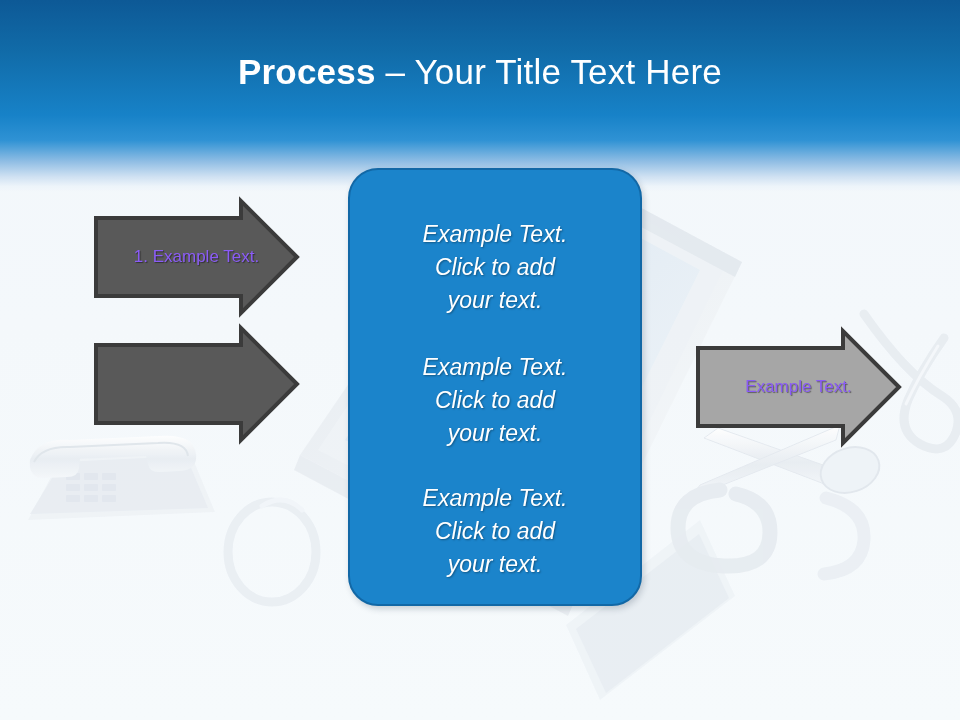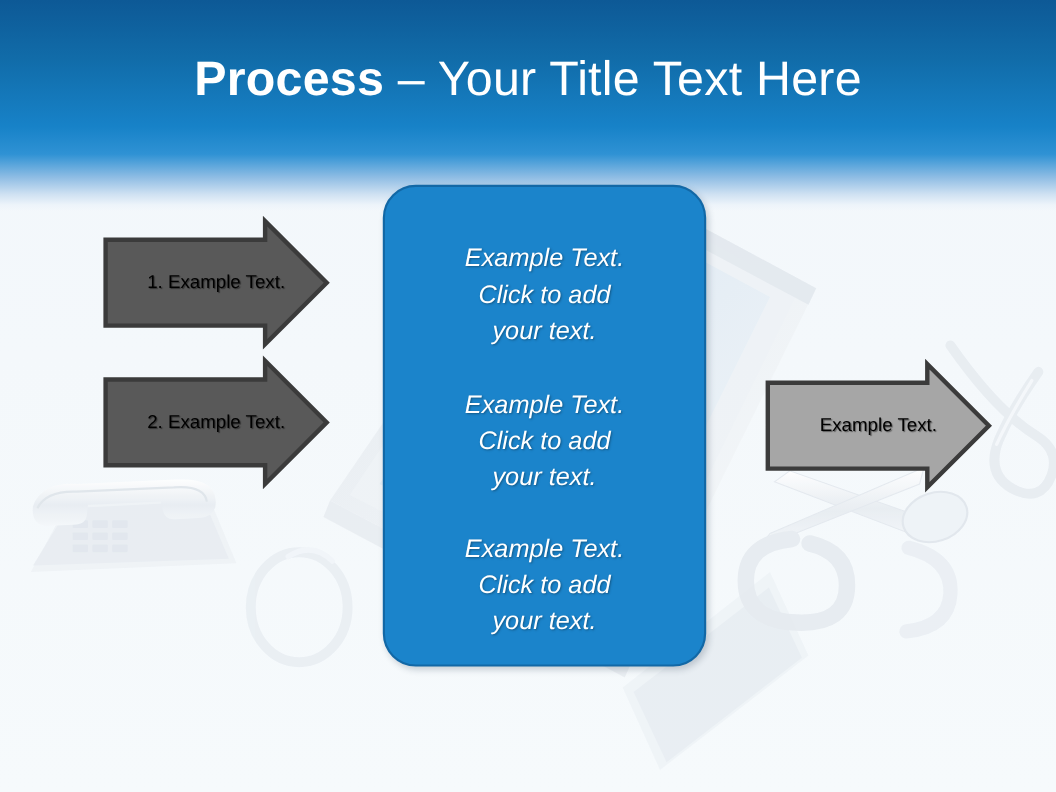--- a/index.html
+++ b/index.html
@@ -44,40 +44,40 @@
         rgba(244,248,251,0) 100%);
   }
 
   .slide-title {
     position: absolute;
     left: 0;
     top: 50px;
     width: 960px;
     text-align: center;
     color: #ffffff;
-    font-size: 44px;
+    font-size: 35px;
     line-height: 44px;
     letter-spacing: .2px;
     white-space: nowrap;
   }
   .slide-title .t-strong { font-weight: bold; }
   .slide-title .t-light  { font-weight: normal; }
 
   
   .arrow {
     position: absolute;
     display: block;
   }
   .arrow svg { display: block; overflow: visible; }
   .arrow-label {
     position: absolute;
     left: 0;
     width: 100%;
     text-align: center;
-    color: #000000;
+    color: #8b5cf6;
     font-size: 17px;
     line-height: 20px;
     text-shadow: 1px 1px 1px rgba(0,0,0,.45);
     white-space: nowrap;
     pointer-events: none;
   }
 
   .arrow-left-1 { left: 93px;  top: 198px; width: 207px; height: 118px; }
   .arrow-left-2 { left: 93px;  top: 325px; width: 207px; height: 118px; }
   .arrow-left-3 { left: 93px;  top: 446px; width: 207px; height: 118px; }
@@ -208,21 +208,20 @@
     <svg width="207" height="118" viewBox="0 0 207 118" xmlns="http://www.w3.org/2000/svg">
       <path d="M3 20 L148 20 L148 3 L204 59 L148 115 L148 98 L3 98 Z" fill="#595959" stroke="#3b3b3b" stroke-width="4" stroke-linejoin="miter"></path>
     </svg>
     <div class="arrow-label">1. Example Text.</div>
   </div>
 
   <div class="arrow arrow-left-2">
     <svg width="207" height="118" viewBox="0 0 207 118" xmlns="http://www.w3.org/2000/svg">
       <path d="M3 20 L148 20 L148 3 L204 59 L148 115 L148 98 L3 98 Z" fill="#595959" stroke="#3b3b3b" stroke-width="4" stroke-linejoin="miter"></path>
     </svg>
-    <div class="arrow-label">2. Example Text.</div>
   </div>
 
 
   <div class="center-panel">
     <div class="panel-block panel-block-1">Example Text.
 Click  to add
 your text.</div>
     <div class="panel-block panel-block-2">Example Text.
 Click  to add
 your text.</div>

